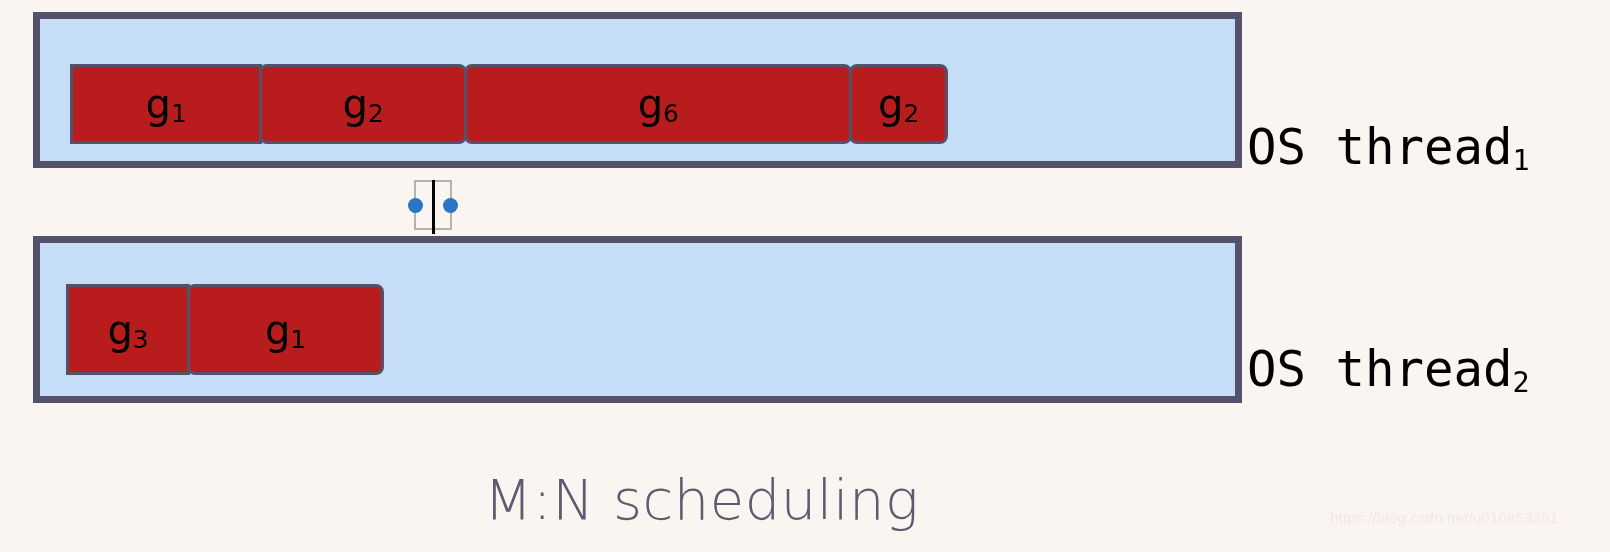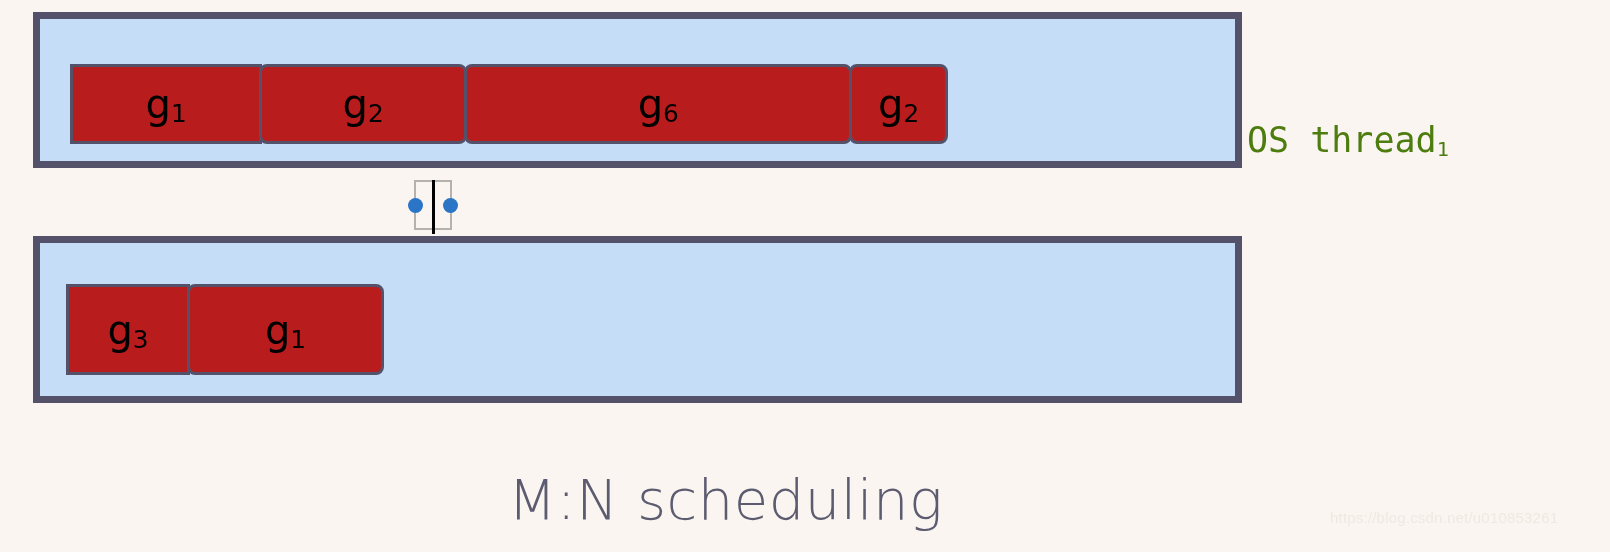--- a/index.html
+++ b/index.html
@@ -92,22 +92,22 @@
     top: 50%;
     margin-top: -7.5px;
   }
   #handle-left  { left: -8px; }
   #handle-right { right: -8px; }
 
   
   .thread-label {
     position: absolute;
     font-family: "DejaVu Sans Mono", monospace;
-    font-size: 35px;
-    color: #4d7c0f;
+    font-size: 49px;
+    color: #000000;
     white-space: nowrap;
     line-height: 1;
   }
   .thread-label sub {
     font-size: 0.58em;
     vertical-align: baseline;
     position: relative;
     top: 0.22em;
   }
   #thread-label-1 { left: 1247px; top: 123px; }
@@ -117,21 +117,20 @@
   #caption {
     position: absolute;
     left: 484px;
     top: 467px;
     font-family: "DejaVu Sans", sans-serif;
     font-size: 56px;
     font-weight: 300;
     color: #5d5b70;
     letter-spacing: 0.5px;
     white-space: nowrap;
-    margin-left: 24px;
   }
 
   
   #watermark {
     position: absolute;
     left: 1330px;
     top: 509px;
     font-family: "Liberation Sans", sans-serif;
     font-size: 15px;
     color: #efe9e2;
@@ -173,18 +172,19 @@
 
   <div id="g-strip-2" class="g-strip">
     <div class="g-box" style="width:124px">
       <span class="g-label"><span>g</span><sub>3</sub></span>
     </div>
     <div class="g-box" style="width:197px">
       <span class="g-label"><span>g</span><sub>1</sub></span>
     </div>
   </div>
 
+  <div id="thread-label-2" class="thread-label"><span>OS thread</span><sub>2</sub></div>
 
   <div id="caption">M:N scheduling</div>
 
   <div id="watermark">https://blog.csdn.net/u010853261</div>
 
 </div>
 
 </body></html>

